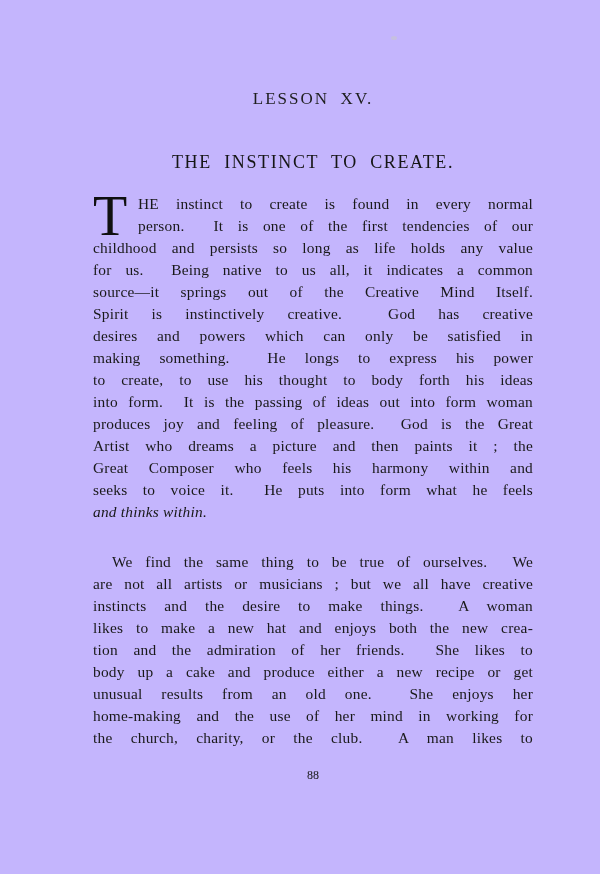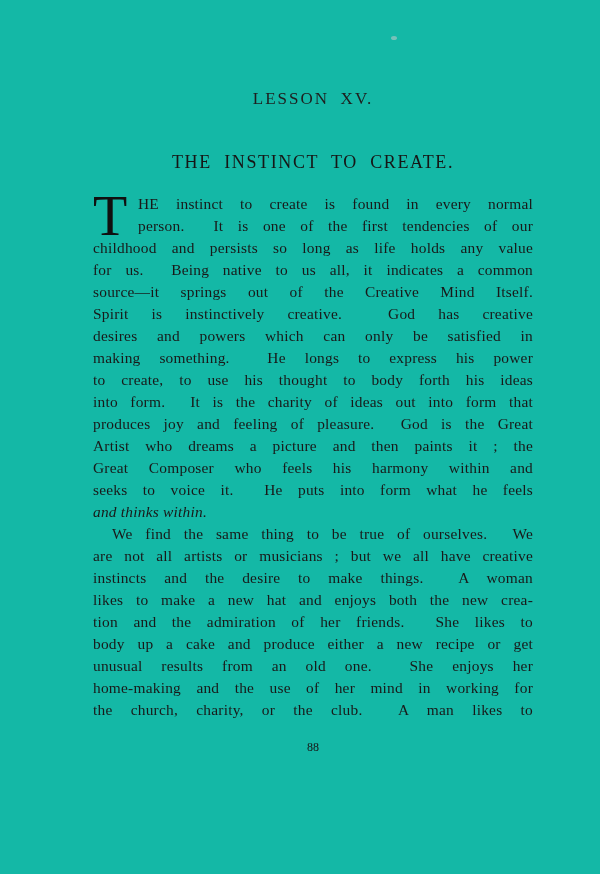--- a/index.html
+++ b/index.html
@@ -4,21 +4,21 @@
 <style>
   html, body {
     margin: 0;
     padding: 0;
     background: #ffffff;
   }
   .page {
     position: relative;
     width: 600px;
     height: 874px;
-    background: #14b8a6;
+    background: #c4b5fd;
     overflow: hidden;
     font-family: "Liberation Serif", serif;
     color: #1b1b1b;
   }
   .scan-speck {
     position: absolute;
     left: 391px;
     top: 36px;
     width: 6px;
     height: 4px;
@@ -43,21 +43,21 @@
   }
   .h-title {
     margin-top: 42px;
     line-height: 22px;
     font-size: 18px;
     letter-spacing: 0.09em;
     word-spacing: 0.35em;
     text-align: center;
     color: #161616;
   }
-  .para { position: relative; }
+  .para { position: relative; margin-top: 28px; }
   .para1 { margin-top: 20px; }
   .line {
     height: 22px;
     line-height: 22px;
     overflow: hidden;
     text-align: justify;
     white-space: pre-wrap;
     font-size: 15.4px;
     letter-spacing: 0.015em;
     color: #191919;
@@ -107,21 +107,21 @@
       <span class="dropcap">T</span>
       <div class="line indent-cap">HE instinct to create is found in every normal</div>
       <div class="line indent-cap">person.  It is one of the first tendencies of our</div>
       <div class="line">childhood and persists so long as life holds any value</div>
       <div class="line">for us.  Being native to us all, it indicates a common</div>
       <div class="line">source—it springs out of the Creative Mind Itself.</div>
       <div class="line">Spirit is instinctively creative.  God has creative</div>
       <div class="line">desires and powers which can only be satisfied in</div>
       <div class="line">making something.  He longs to express his power</div>
       <div class="line">to create, to use his thought to body forth his ideas</div>
-      <div class="line">into form.  It is the charity of ideas out into form that</div>
+      <div class="line">into form.  It is the passing of ideas out into form woman</div>
       <div class="line">produces joy and feeling of pleasure.  God is the Great</div>
       <div class="line">Artist who dreams a picture and then paints it ; the</div>
       <div class="line">Great Composer who feels his harmony within and</div>
       <div class="line">seeks to voice it.  He puts into form what he feels</div>
       <div class="line nojust">and thinks within.</div>
     </div>
 
     <div class="para para2">
       <div class="line para-indent">We find the same thing to be true of ourselves.  We</div>
       <div class="line">are not all artists or musicians ; but we all have creative</div>

